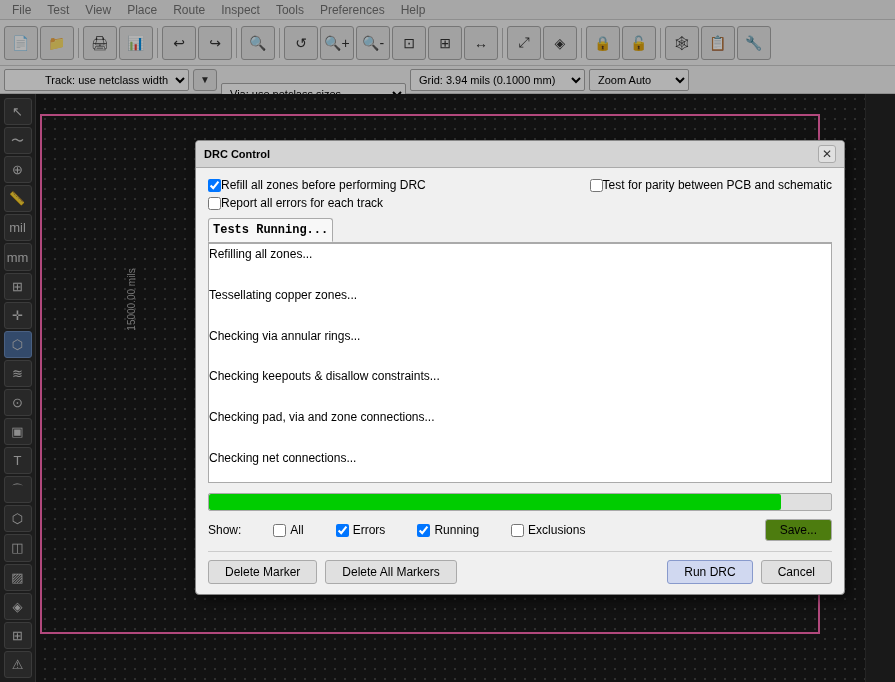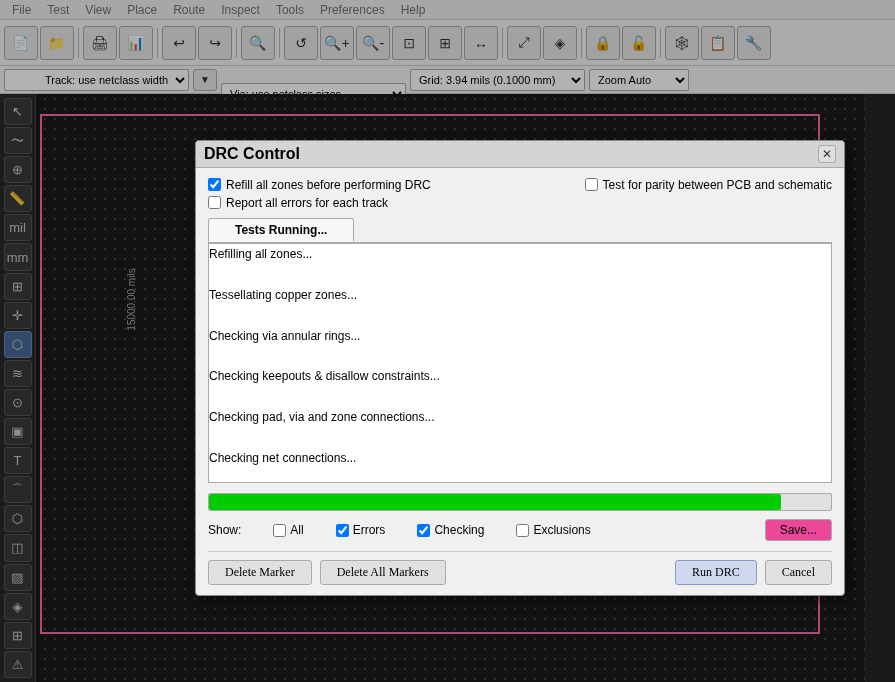--- a/index.html
+++ b/index.html
@@ -198,21 +198,21 @@
       display: flex;
       align-items: center;
       justify-content: space-between;
       background: #d4d4d4;
       padding: 4px 8px;
       border-bottom: 1px solid #aaa;
       border-radius: 4px 4px 0 0;
       cursor: move;
     }
     .dialog-title {
-      font-size: 16px;
+      font-size: 11px;
       font-weight: bold;
       color: #000;
     }
     .dialog-close {
       width: 18px;
       height: 18px;
       background: #e0e0e0;
       border: 1px solid #aaa;
       border-radius: 3px;
       cursor: pointer;
@@ -234,45 +234,45 @@
       justify-content: space-between;
       margin-bottom: 8px;
     }
     .options-left {
       display: flex;
       flex-direction: column;
       gap: 4px;
     }
     .option-item {
       display: flex;
-      align-items: flex-start;
-      gap: 5px;
+      align-items: flex-end;
       font-size: 12px;
       color: #000;
     }
     .option-item input[type="checkbox"] {
       margin: 0;
       cursor: pointer;
     }
 
     
     .tab-bar {
       display: flex;
       border-bottom: 1px solid #aaa;
       margin-bottom: 0;
     }
     .tab {
-      padding: 4px 26px;
+      padding: 4px 4px;
       font-size: 12px;
       background: #e8e8e8;
       border: 1px solid #aaa;
       border-bottom: none;
       cursor: pointer;
       border-radius: 3px 3px 0 0;
       color: #000;
+      font-family: Liberation Mono, monospace;
     }
     .tab.active {
       background: #f8f8f8;
       font-weight: bold;
       border-bottom: 1px solid #f8f8f8;
     }
 
     
     .log-area {
       background: #fff;
@@ -318,21 +318,21 @@
       display: flex;
       align-items: center;
       gap: 4px;
       cursor: pointer;
     }
     .show-option input { margin: 0; cursor: pointer; }
 
     .save-btn {
       margin-left: auto;
       padding: 3px 14px;
-      background: #ec4899;
+      background: #4d7c0f;
       border: 1px solid #aaa;
       border-radius: 3px;
       cursor: pointer;
       font-size: 12px;
     }
 
     
     .action-row {
       display: flex;
       align-items: center;
@@ -341,21 +341,20 @@
       padding-top: 8px;
     }
     .action-btn {
       padding: 4px 16px;
       background: #e0e0e0;
       border: 1px solid #aaa;
       border-radius: 3px;
       cursor: pointer;
       font-size: 12px;
       color: #000;
-      font-family: Liberation Serif, serif;
     }
     .action-btn.primary {
       margin-left: auto;
       background: #d0d8f0;
       border-color: #889acc;
     }
   </style>
 </head>
 <body>
 
@@ -504,21 +503,21 @@
       <label class="show-option">
         <input type="checkbox" style="">
         <span>All</span>
       </label>
       <label class="show-option">
         <input type="checkbox" checked="" style="">
         <span>Errors</span>
       </label>
       <label class="show-option">
         <input type="checkbox" checked="" style="">
-        <span>Checking</span>
+        <span>Running</span>
       </label>
       <label class="show-option">
         <input type="checkbox" style="">
         <span>Exclusions</span>
       </label>
       <button class="save-btn">Save...</button>
     </div>
 
     <div class="action-row">
       <button class="action-btn">Delete Marker</button>

